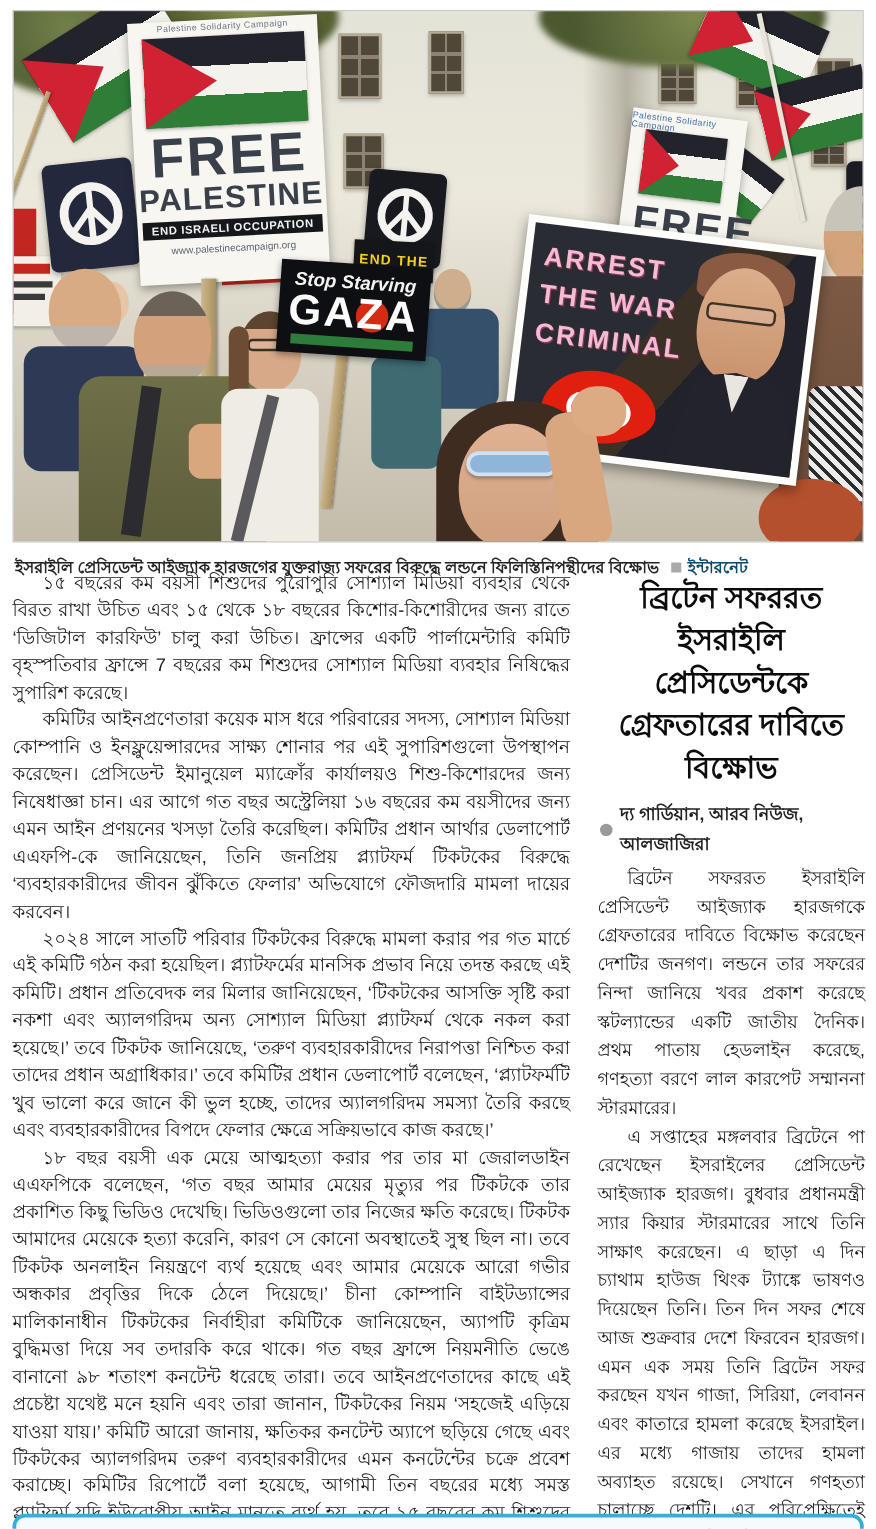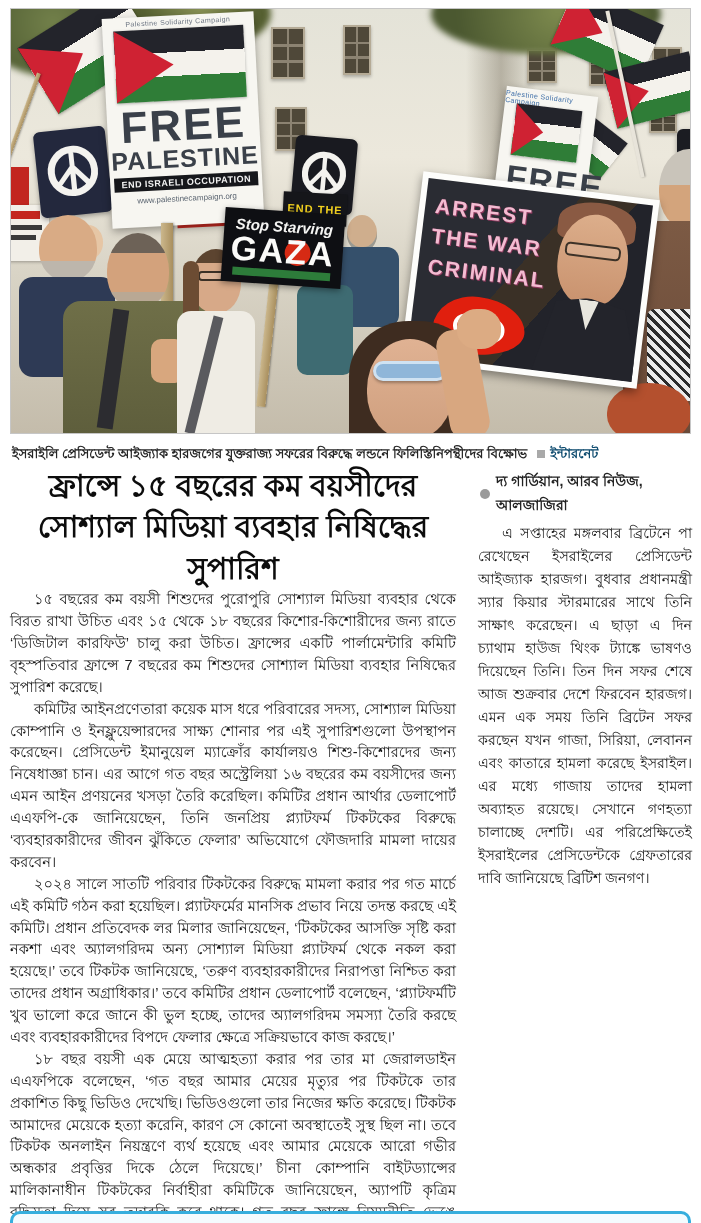--- a/index.html
+++ b/index.html
@@ -236,33 +236,34 @@
   <div class="abs" style="left:362px; top:352px; width:74px; height:20px; background:#8fb6d9; border:3px solid #cfe2f2; border-radius:12px; box-shadow:0 2px 3px rgba(0,0,0,.3);"></div>
   <div class="abs" style="left:432px; top:320px; width:40px; height:110px; background:#d8a780; border-radius:16px; transform:rotate(-10deg);"></div>
   <div class="abs" style="left:446px; top:300px; width:44px; height:40px; background:#dcab83; border-radius:45%;"></div>
 </div>
 
 <div class="abs caption-row">
   <span>ইসরাইলি প্রেসিডেন্ট আইজ্যাক হারজগের যুক্তরাজ্য সফরের বিরুদ্ধে লন্ডনে ফিলিস্তিনিপন্থীদের বিক্ষোভ</span><span class="credit-sq"></span><span class="credit">ইন্টারনেট</span>
 </div>
 
 <div class="abs col-left">
-  <h1 class="headline-l">ফ্রান্সে ১৫ বছরের কম বয়সীদের সোশ্যাল মিডিয়া ব্যবহার নিষিদ্ধের সুপারিশ</h1>
   <div class="body-copy">
     <p>১৫ বছরের কম বয়সী শিশুদের পুরোপুরি সোশ্যাল মিডিয়া ব্যবহার থেকে বিরত রাখা উচিত এবং ১৫ থেকে ১৮ বছরের কিশোর-কিশোরীদের জন্য রাতে ‘ডিজিটাল কারফিউ’ চালু করা উচিত। ফ্রান্সের একটি পার্লামেন্টারি কমিটি বৃহস্পতিবার ফ্রান্সে 7 বছরের কম শিশুদের সোশ্যাল মিডিয়া ব্যবহার নিষিদ্ধের সুপারিশ করেছে।</p>
     <p>কমিটির আইনপ্রণেতারা কয়েক মাস ধরে পরিবারের সদস্য, সোশ্যাল মিডিয়া কোম্পানি ও ইনফ্লুয়েন্সারদের সাক্ষ্য শোনার পর এই সুপারিশগুলো উপস্থাপন করেছেন। প্রেসিডেন্ট ইমানুয়েল ম্যাক্রোঁর কার্যালয়ও শিশু-কিশোরদের জন্য নিষেধাজ্ঞা চান। এর আগে গত বছর অস্ট্রেলিয়া ১৬ বছরের কম বয়সীদের জন্য এমন আইন প্রণয়নের খসড়া তৈরি করেছিল। কমিটির প্রধান আর্থার ডেলাপোর্ট এএফপি-কে জানিয়েছেন, তিনি জনপ্রিয় প্ল্যাটফর্ম টিকটকের বিরুদ্ধে ‘ব্যবহারকারীদের জীবন ঝুঁকিতে ফেলার’ অভিযোগে ফৌজদারি মামলা দায়ের করবেন।</p>
     <p>২০২৪ সালে সাতটি পরিবার টিকটকের বিরুদ্ধে মামলা করার পর গত মার্চে এই কমিটি গঠন করা হয়েছিল। প্ল্যাটফর্মের মানসিক প্রভাব নিয়ে তদন্ত করছে এই কমিটি। প্রধান প্রতিবেদক লর মিলার জানিয়েছেন, ‘টিকটকের আসক্তি সৃষ্টি করা নকশা এবং অ্যালগরিদম অন্য সোশ্যাল মিডিয়া প্ল্যাটফর্ম থেকে নকল করা হয়েছে।’ তবে টিকটক জানিয়েছে, ‘তরুণ ব্যবহারকারীদের নিরাপত্তা নিশ্চিত করা তাদের প্রধান অগ্রাধিকার।’ তবে কমিটির প্রধান ডেলাপোর্ট বলেছেন, ‘প্ল্যাটফর্মটি খুব ভালো করে জানে কী ভুল হচ্ছে, তাদের অ্যালগরিদম সমস্যা তৈরি করছে এবং ব্যবহারকারীদের বিপদে ফেলার ক্ষেত্রে সক্রিয়ভাবে কাজ করছে।’</p>
     <p>১৮ বছর বয়সী এক মেয়ে আত্মহত্যা করার পর তার মা জেরালডাইন এএফপিকে বলেছেন, ‘গত বছর আমার মেয়ের মৃত্যুর পর টিকটকে তার প্রকাশিত কিছু ভিডিও দেখেছি। ভিডিওগুলো তার নিজের ক্ষতি করেছে। টিকটক আমাদের মেয়েকে হত্যা করেনি, কারণ সে কোনো অবস্থাতেই সুস্থ ছিল না। তবে টিকটক অনলাইন নিয়ন্ত্রণে ব্যর্থ হয়েছে এবং আমার মেয়েকে আরো গভীর অন্ধকার প্রবৃত্তির দিকে ঠেলে দিয়েছে।’ চীনা কোম্পানি বাইটড্যান্সের মালিকানাধীন টিকটকের নির্বাহীরা কমিটিকে জানিয়েছেন, অ্যাপটি কৃত্রিম বুদ্ধিমত্তা দিয়ে সব তদারকি করে থাকে। গত বছর ফ্রান্সে নিয়মনীতি ভেঙে বানানো ৯৮ শতাংশ কনটেন্ট ধরেছে তারা। তবে আইনপ্রণেতাদের কাছে এই প্রচেষ্টা যথেষ্ট মনে হয়নি এবং তারা জানান, টিকটকের নিয়ম ‘সহজেই এড়িয়ে যাওয়া যায়।’ কমিটি আরো জানায়, ক্ষতিকর কনটেন্ট অ্যাপে ছড়িয়ে গেছে এবং টিকটকের অ্যালগরিদম তরুণ ব্যবহারকারীদের এমন কনটেন্টের চক্রে প্রবেশ করাচ্ছে। কমিটির রিপোর্টে বলা হয়েছে, আগামী তিন বছরের মধ্যে সমস্ত প্ল্যাটফর্ম যদি ইউরোপীয় আইন মানতে ব্যর্থ হয়, তবে ১৫ বছরের কম শিশুদের সোশ্যাল মিডিয়া ব্যবহার নিষিদ্ধ করার পদক্ষেপ ১৮ বছরের কম সকলের জন্য সম্প্রসারিত হতে পারে।</p>
   </div>
 </div>
 
 <div class="abs col-right">
+  <h2 class="headline-r">ব্রিটেন সফররত ইসরাইলি প্রেসিডেন্টকে গ্রেফতারের দাবিতে বিক্ষোভ</h2>
   <div class="byline">
     <span class="dot"></span>
     <span>দ্য গার্ডিয়ান, আরব নিউজ, আলজাজিরা</span>
   </div>
   <div class="body-copy">
+    <p>ব্রিটেন সফররত ইসরাইলি প্রেসিডেন্ট আইজ্যাক হারজগকে গ্রেফতারের দাবিতে বিক্ষোভ করেছেন দেশটির জনগণ। লন্ডনে তার সফরের নিন্দা জানিয়ে খবর প্রকাশ করেছে স্কটল্যান্ডের একটি জাতীয় দৈনিক। প্রথম পাতায় হেডলাইন করেছে, গণহত্যা বরণে লাল কারপেট সম্মাননা স্টারমারের।</p>
     <p>এ সপ্তাহের মঙ্গলবার ব্রিটেনে পা রেখেছেন ইসরাইলের প্রেসিডেন্ট আইজ্যাক হারজগ। বুধবার প্রধানমন্ত্রী স্যার কিয়ার স্টারমারের সাথে তিনি সাক্ষাৎ করেছেন। এ ছাড়া এ দিন চ্যাথাম হাউজ থিংক ট্যাঙ্কে ভাষণও দিয়েছেন তিনি। তিন দিন সফর শেষে আজ শুক্রবার দেশে ফিরবেন হারজগ। এমন এক সময় তিনি ব্রিটেন সফর করছেন যখন গাজা, সিরিয়া, লেবানন এবং কাতারে হামলা করেছে ইসরাইল। এর মধ্যে গাজায় তাদের হামলা অব্যাহত রয়েছে। সেখানে গণহত্যা চালাচ্ছে দেশটি। এর পরিপ্রেক্ষিতেই ইসরাইলের প্রেসিডেন্টকে গ্রেফতারের দাবি জানিয়েছে ব্রিটিশ জনগণ।</p>
 
   </div>
 </div>
 
 <div class="abs bottom-box"></div>
 
 </body></html>

